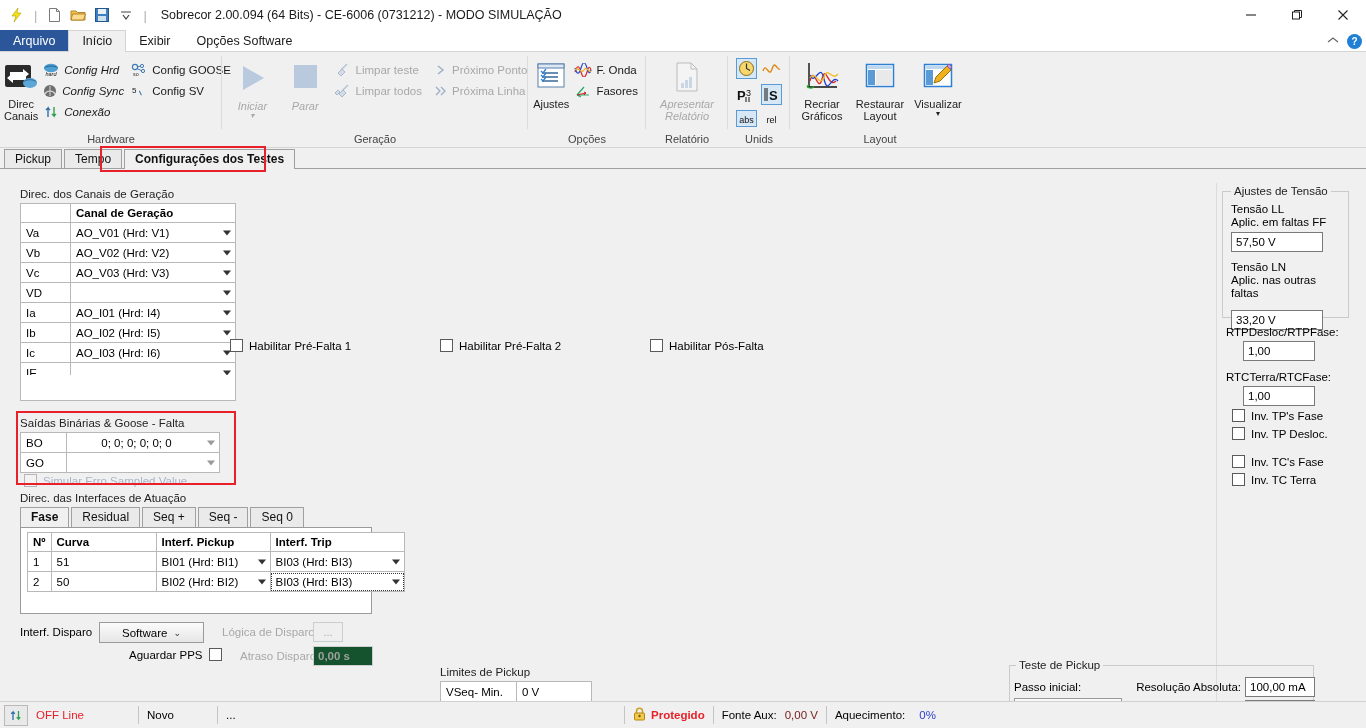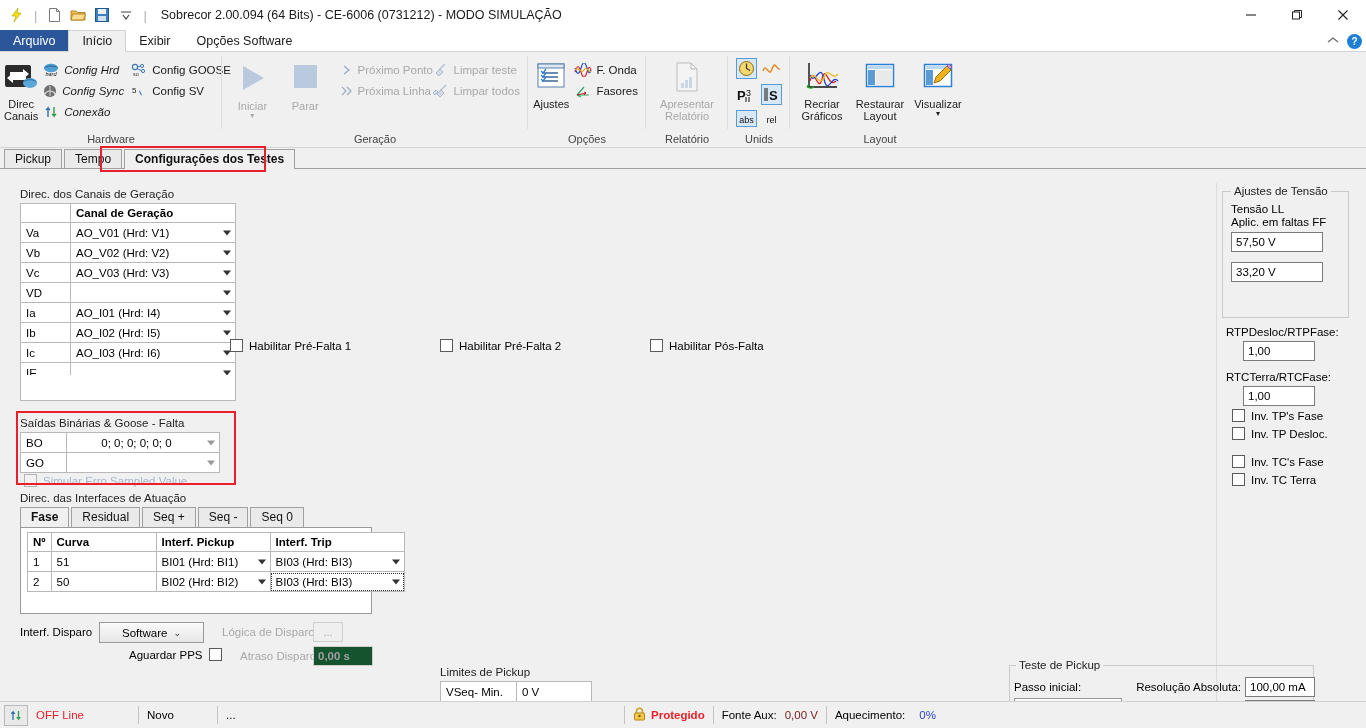--- a/index.html
+++ b/index.html
@@ -62,21 +62,21 @@
     height: 15px; text-align: center; font-size: 11px; color: #444; line-height: 15px;
   }
   .rgroup .gsep {
     position: absolute; right: 0; top: 4px; bottom: 18px; width: 1px; background: #dcdcdc;
   }
   .bigbtn {
     width: 54px; display: flex; flex-direction: column; align-items: center;
     padding-top: 4px; font-size: 11px; line-height: 12px; text-align: center; color: #222;
   }
   .bigbtn .ic { margin-bottom: 3px; }
-  .bigbtn.dis { color: #a8a8a8; }
+  .bigbtn.dis { color: #a8a8a8; font-style: italic; }
   .smallcol { display: flex; flex-direction: column; gap: 1px; padding-top: 3px; }
   .smallbtn {
     display: flex; align-items: center; gap: 4px; font-size: 11.5px; color: #1a1a1a;
     padding: 1px 4px 1px 2px; white-space: nowrap; height: 20px;
   }
   .smallbtn.dis { color: #a8a8a8; }
   .smallbtn .ic { width: 18px; height: 16px; display: flex; align-items: center; justify-content: center; }
   .wide { width: 88px; font-style: italic; }
 
   
@@ -321,57 +321,57 @@
           <span style="font-size:8px;line-height:8px">▾</span>
         </div>
         <div class="bigbtn dis">
           <span class="ic">
             <svg width="38" height="34" viewBox="0 0 38 34">
                 <rect x="8" y="4" width="23" height="23" fill="#b9c9de"></rect>
               </svg>
           </span>
           <span>Parar</span>
         </div>
-        <div class="smallcol" style="margin-left:6px">
-          <div class="smallbtn dis" style="width:92px">
-            <span class="ic">
-              <svg width="14" height="12" viewBox="0 0 14 12">
-                  <path d="M4 2l5 4-5 4" fill="none" stroke="#9aaec6" stroke-width="1.4"></path>
-                </svg>
-            </span>
-            <span>Próximo Ponto</span>
-          </div>
-          <div class="smallbtn dis" style="width:92px">
-            <span class="ic">
-              <svg width="14" height="12" viewBox="0 0 14 12">
-                  <path d="M2 2l4 4-4 4M7 2l4 4-4 4" fill="none" stroke="#9aaec6" stroke-width="1.3"></path>
-                </svg>
-            </span>
-            <span>Próxima Linha</span>
-          </div>
-        </div>
         <div class="smallcol">
           <div class="smallbtn dis">
             <span class="ic">
               <svg width="16" height="14" viewBox="0 0 16 14">
                   <path d="M12 1L6 7" stroke="#b6c4d6" stroke-width="1.6"></path>
                   <path d="M7 6l3 3-4 4-3-3z" fill="#d3dce8" stroke="#aab9cb"></path>
                 </svg>
             </span>
             <span>Limpar teste</span>
           </div>
           <div class="smallbtn dis">
             <span class="ic">
               <svg width="16" height="14" viewBox="0 0 16 14">
                   <path d="M13 1L7 7" stroke="#b6c4d6" stroke-width="1.6"></path>
                   <path d="M8 6l3 3-4 4-3-3z" fill="#d3dce8" stroke="#aab9cb"></path>
                   <path d="M3 6l2 2-3 3-2-2z" fill="#d3dce8" stroke="#aab9cb"></path>
                 </svg>
             </span>
             <span>Limpar todos</span>
+          </div>
+        </div>
+        <div class="smallcol" style="margin-left:6px">
+          <div class="smallbtn dis" style="width:92px">
+            <span class="ic">
+              <svg width="14" height="12" viewBox="0 0 14 12">
+                  <path d="M4 2l5 4-5 4" fill="none" stroke="#9aaec6" stroke-width="1.4"></path>
+                </svg>
+            </span>
+            <span>Próximo Ponto</span>
+          </div>
+          <div class="smallbtn dis" style="width:92px">
+            <span class="ic">
+              <svg width="14" height="12" viewBox="0 0 14 12">
+                  <path d="M2 2l4 4-4 4M7 2l4 4-4 4" fill="none" stroke="#9aaec6" stroke-width="1.3"></path>
+                </svg>
+            </span>
+            <span>Próxima Linha</span>
           </div>
         </div>
       </div>
       <div class="gtitle">Geração</div>
       <div class="gsep"></div>
     </div>
 
     <div class="rgroup" style="width:118px">
       <div class="gbody">
         <div class="bigbtn" style="width:48px">
@@ -720,20 +720,24 @@
       </table>
 
     <div style="position:absolute;left:1216px;top:14px;width:138px;height:537px;border-left:1px solid #dcdcdc"></div>
     <fieldset class="gb" style="position:absolute;left:1222px;top:16px;width:127px;height:133px">
       <legend>Ajustes de Tensão</legend>
       <div style="font-size:11.5px;line-height:13px;margin-top:2px">
         <div>Tensão LL</div>
         <div>Aplic. em faltas FF</div>
       </div>
       <div class="tinput" style="width:92px;margin-top:3px">57,50 V</div>
+      <div style="font-size:11.5px;line-height:13px;margin-top:9px">
+        <div>Tensão LN</div>
+        <div>Aplic. nas outras faltas</div>
+      </div>
       <div class="tinput" style="width:92px;margin-top:10px">33,20 V</div>
     </fieldset>
 
     <div style="position:absolute;left:1226px;top:157px;font-size:11.5px">RTPDesloc/RTPFase:</div>
     <div class="tinput" style="position:absolute;left:1243px;top:172px;width:72px">1,00</div>
     <div style="position:absolute;left:1226px;top:202px;font-size:11.5px">RTCTerra/RTCFase:</div>
     <div class="tinput" style="position:absolute;left:1243px;top:217px;width:72px">1,00</div>
 
     <label class="chkrow" style="position:absolute;left:1232px;top:240px">
       <span class="chk"></span>

